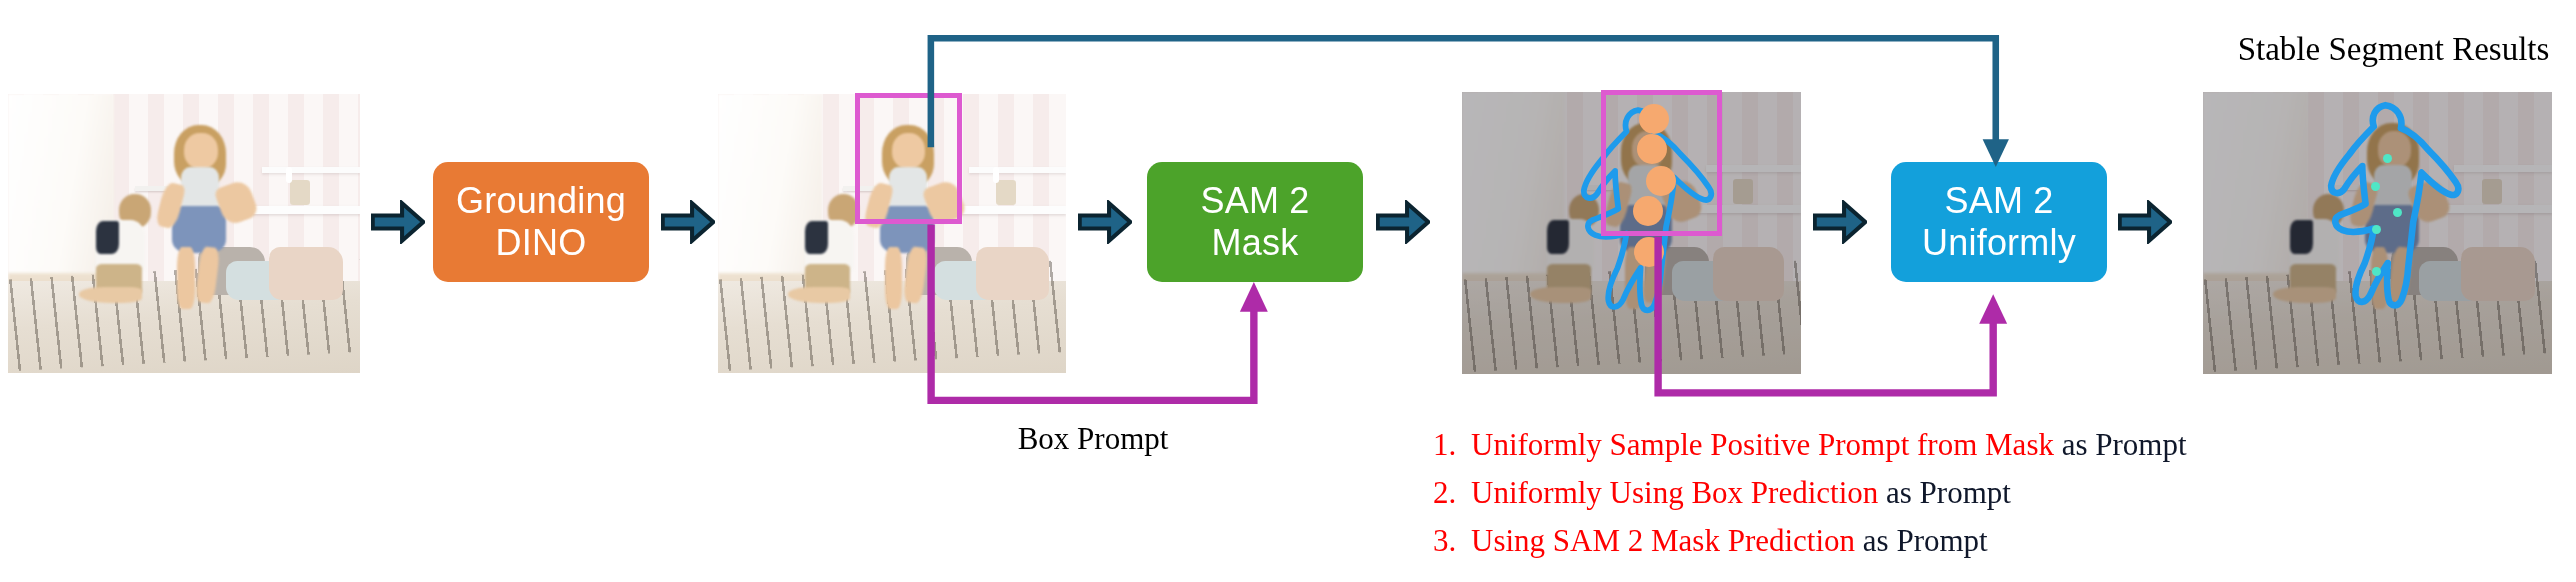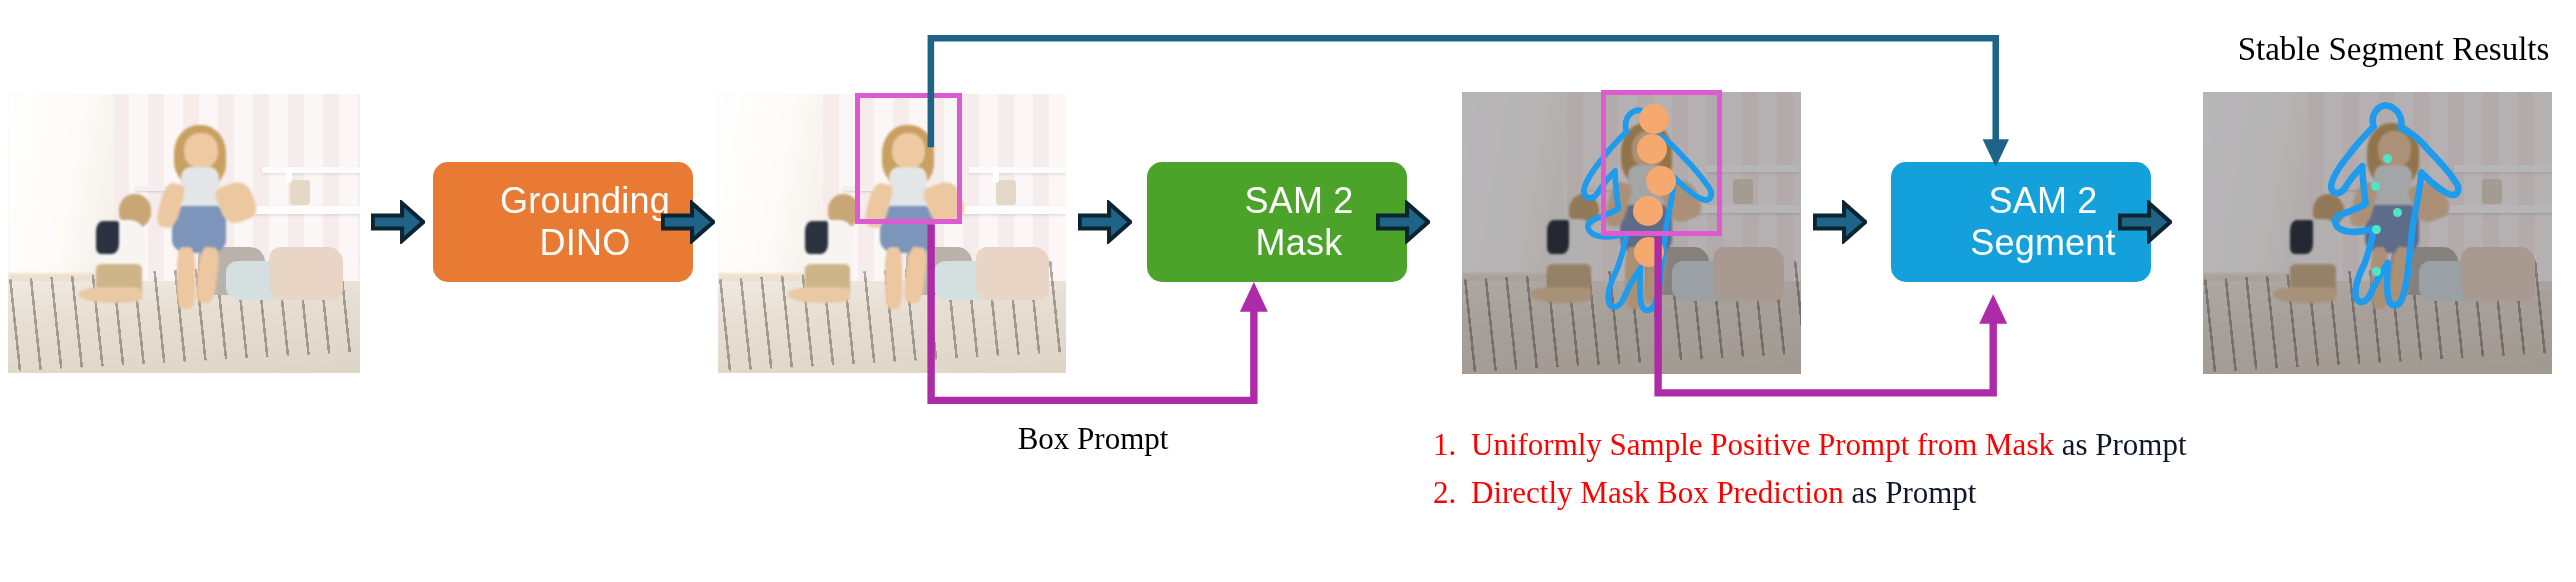--- a/index.html
+++ b/index.html
@@ -62,21 +62,21 @@
   
   .bbox{position:absolute;border:5.8px solid #dd5ad0;box-sizing:border-box;}
   .pt{position:absolute;border-radius:50%;background:#f6a96f;}
   .pt-small{position:absolute;border-radius:50%;background:#4fe6c6;}
   .maskline{position:absolute;left:0;top:0;width:100%;height:100%;pointer-events:none;}
 
   
   .pbox{position:absolute;border-radius:15px;display:flex;align-items:center;
         justify-content:center;text-align:center;color:#ffffff;
         font-family:"Liberation Sans",sans-serif;font-weight:400;
-        font-size:36px;line-height:1.18;letter-spacing:0.2px;padding-left:44px;}
+        font-size:36px;line-height:1.18;letter-spacing:0.2px;}
 
   
   .barrow{position:absolute;}
 
   
   .rline{position:absolute;}
 
   
   .lbl{position:absolute;color:#000000;font-family:"Liberation Serif",serif;}
   .title{font-size:33px;}
@@ -252,21 +252,21 @@
   <div class="pt" style="left:1634px;top:237px;width:30px;height:30px;"></div>
 
   <div class="barrow" style="left:1813px;top:200px;width:54px;height:44px;">
     <svg width="54" height="44" viewBox="0 0 66 54">
       <polygon points="2,19 38,19 38,4 64,27 38,50 38,35 2,35" fill="#1F6387" stroke="#0B2430" stroke-width="5"></polygon>
     </svg>
   </div>
 
   <div class="pbox" style="left:1891px;top:162px;width:216px;height:120px;background:#13A0DB;">
     <span>
-      <span>SAM 2</span><br><span>Segment</span>
+      <span>SAM 2</span><br><span>Uniformly</span>
     </span>
   </div>
 
   <div class="barrow" style="left:2118px;top:200px;width:54px;height:44px;">
     <svg width="54" height="44" viewBox="0 0 66 54">
       <polygon points="2,19 38,19 38,4 64,27 38,50 38,35 2,35" fill="#1F6387" stroke="#0B2430" stroke-width="5"></polygon>
     </svg>
   </div>
 
   <div class="panel" style="left:2203px;top:92px;width:349px;height:282px;">
@@ -337,17 +337,20 @@
   </svg>
 
   <div class="lbl title" style="left:2219px;top:31px;width:349px;text-align:center;">Stable Segment Results</div>
 
   <div class="lbl boxprompt" style="left:945px;top:421px;width:296px;text-align:center;">Box Prompt</div>
 
   <div class="li" style="left:1433px;top:427px;">
     <span class="num">1.</span><span>Uniformly Sample Positive Prompt from Mask</span><span class="blk"> as Prompt</span>
   </div>
   <div class="li" style="left:1433px;top:475px;">
-    <span class="num">2.</span><span>Directly Mask Box Prediction</span><span class="blk"> as Prompt</span>
+    <span class="num">2.</span><span>Uniformly Using Box Prediction</span><span class="blk"> as Prompt</span>
+  </div>
+  <div class="li" style="left:1433px;top:523px;">
+    <span class="num">3.</span><span>Using SAM 2 Mask Prediction</span><span class="blk"> as Prompt</span>
   </div>
 
 </div>
 
 
 </body></html>

